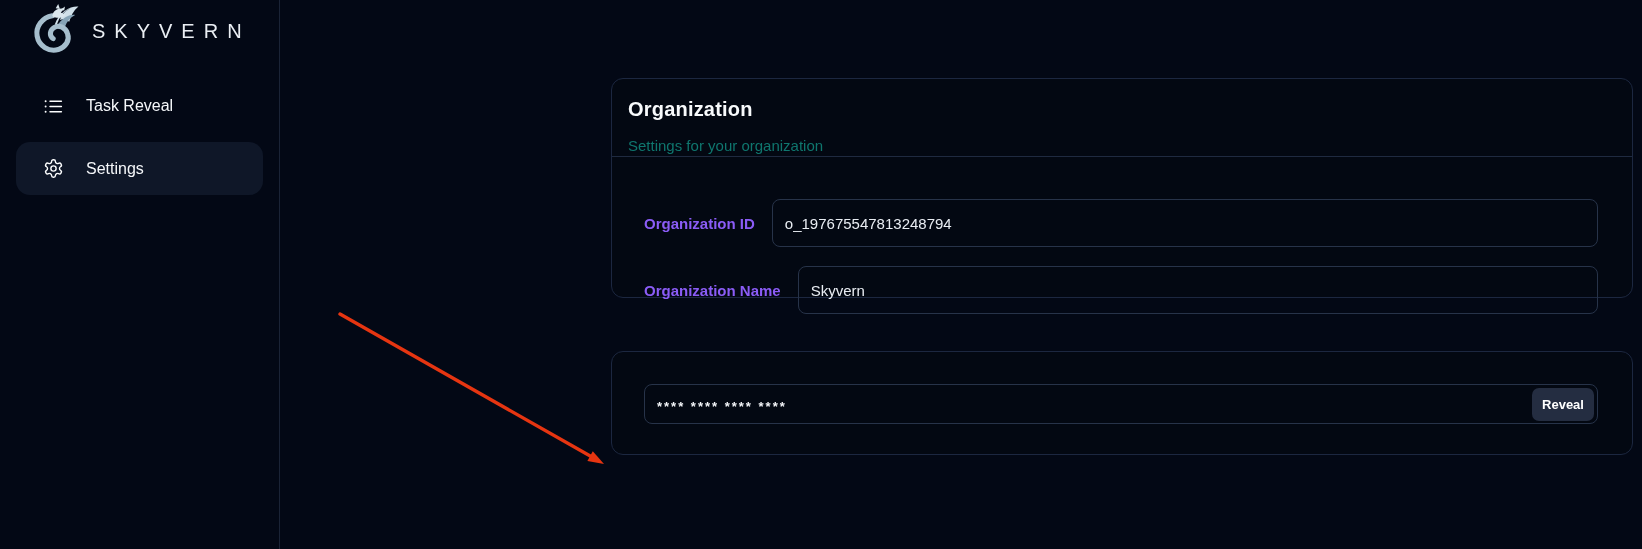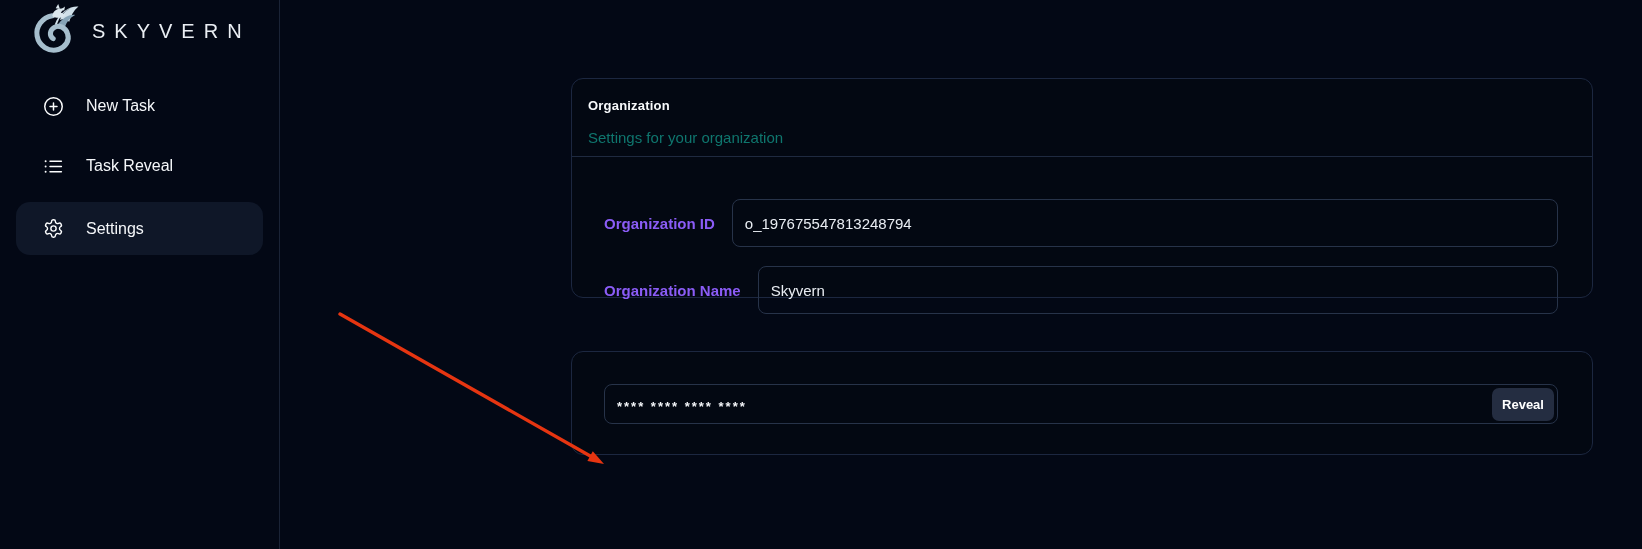--- a/index.html
+++ b/index.html
@@ -2,21 +2,21 @@
 <html><head>
 <meta charset="utf-8">
 <style>
   * { box-sizing: border-box; margin: 0; padding: 0; }
   html,body { width:1642px; height:549px; overflow:hidden; }
   body {
     font-family:"Liberation Sans", sans-serif;
     background:#030815;
     color:#eef2f7;
   }
-  .app { position:relative; display:flex; width:1642px; height:549px; }
+  .app { position:relative; display:flex; width:1642px; height:549px;gap:40px; }
 
   
   .sidebar {
     width:280px; height:549px; flex:0 0 280px;
     background:#030815;
     border-right:1px solid #1a2336;
   }
   .logo {
     display:flex; align-items:center; gap:8px;
     padding:2px 0 0 26px; height:60px; cursor:pointer;
@@ -43,21 +43,21 @@
     width:1022px;
     background:#030812;
     border:1px solid #1c2740;
     border-radius:12px;
   }
   .card + .card { margin-top:53px; }
   .card-header { border-bottom:1px solid #1f2a40; padding:19px 16px 0 16px; }
   .card-header.tall { padding-top:23px; }
   #org-card .card-header { height:78px; }
   #api-card .card-header { height:88px; }
-  .card-title { font-size:13px; font-weight:700; color:#f8fafc; letter-spacing:.2px; }
+  .card-title { font-size:20px; font-weight:700; color:#f8fafc; letter-spacing:.2px; }
   .card-subtitle { margin-top:16px; font-size:15px; color:#0f766e; }
   #org-card .card-body { height:140px; padding:42px 34px 0 32px; }
   #api-card .card-body { height:102px; padding:32px 34px 0 32px; }
 
   .field-row { display:flex; align-items:center; gap:17px; margin-bottom:19px; }
   .field-label { font-size:15px; font-weight:600; color:#8b5cf6; white-space:nowrap; }
   .text-input {
     flex:1; height:48px;
     background:transparent; border:1px solid #273349; border-radius:8px;
     color:#e9edf3; font-size:15px; padding:0 12px;
@@ -98,30 +98,20 @@
           <path d="M30 14 C18 16 10 27 12 38 C14 50 26 57 37 54 C46 51 51 43 48 35 C46 28 38 24 32 28 C27 31 26 38 31 41" fill="none" stroke="#a6becd" stroke-width="6" stroke-linecap="round"></path>
           <path d="M30 14 C31 8 37 4 44 6 L40 10 L46 13 C42 17 35 17 31 15 Z" fill="#dae6ed"></path>
           <path d="M39 6 L37 0 L34 5 Z" fill="#dae6ed"></path>
           <path d="M44 8 L45 3 L41 6 Z" fill="#dae6ed"></path>
         </svg>
       </span>
       <span class="logo-text">SKYVERN</span>
     </div>
 
     <nav>
-      <div class="nav-item">
-        <span class="nav-icon">
-          <svg viewBox="0 0 24 24" fill="none" stroke="currentColor" stroke-width="1.7" stroke-linecap="round">
-            <circle cx="12" cy="12" r="10"></circle>
-              <line x1="12" y1="8" x2="12" y2="16"></line>
-              <line x1="8" y1="12" x2="16" y2="12"></line>
-          </svg>
-        </span>
-        <span>New Task</span>
-      </div>
 
       <div class="nav-item">
         <span class="nav-icon">
           <svg viewBox="0 0 24 24" fill="none" stroke="currentColor" stroke-width="1.7" stroke-linecap="round">
             <line x1="8" y1="6" x2="21" y2="6"></line>
               <line x1="8" y1="12" x2="21" y2="12"></line>
               <line x1="8" y1="18" x2="21" y2="18"></line>
             <line x1="3" y1="6" x2="3.01" y2="6" stroke-width="2.2"></line>
               <line x1="3" y1="12" x2="3.01" y2="12" stroke-width="2.2"></line>
               <line x1="3" y1="18" x2="3.01" y2="18" stroke-width="2.2"></line>

